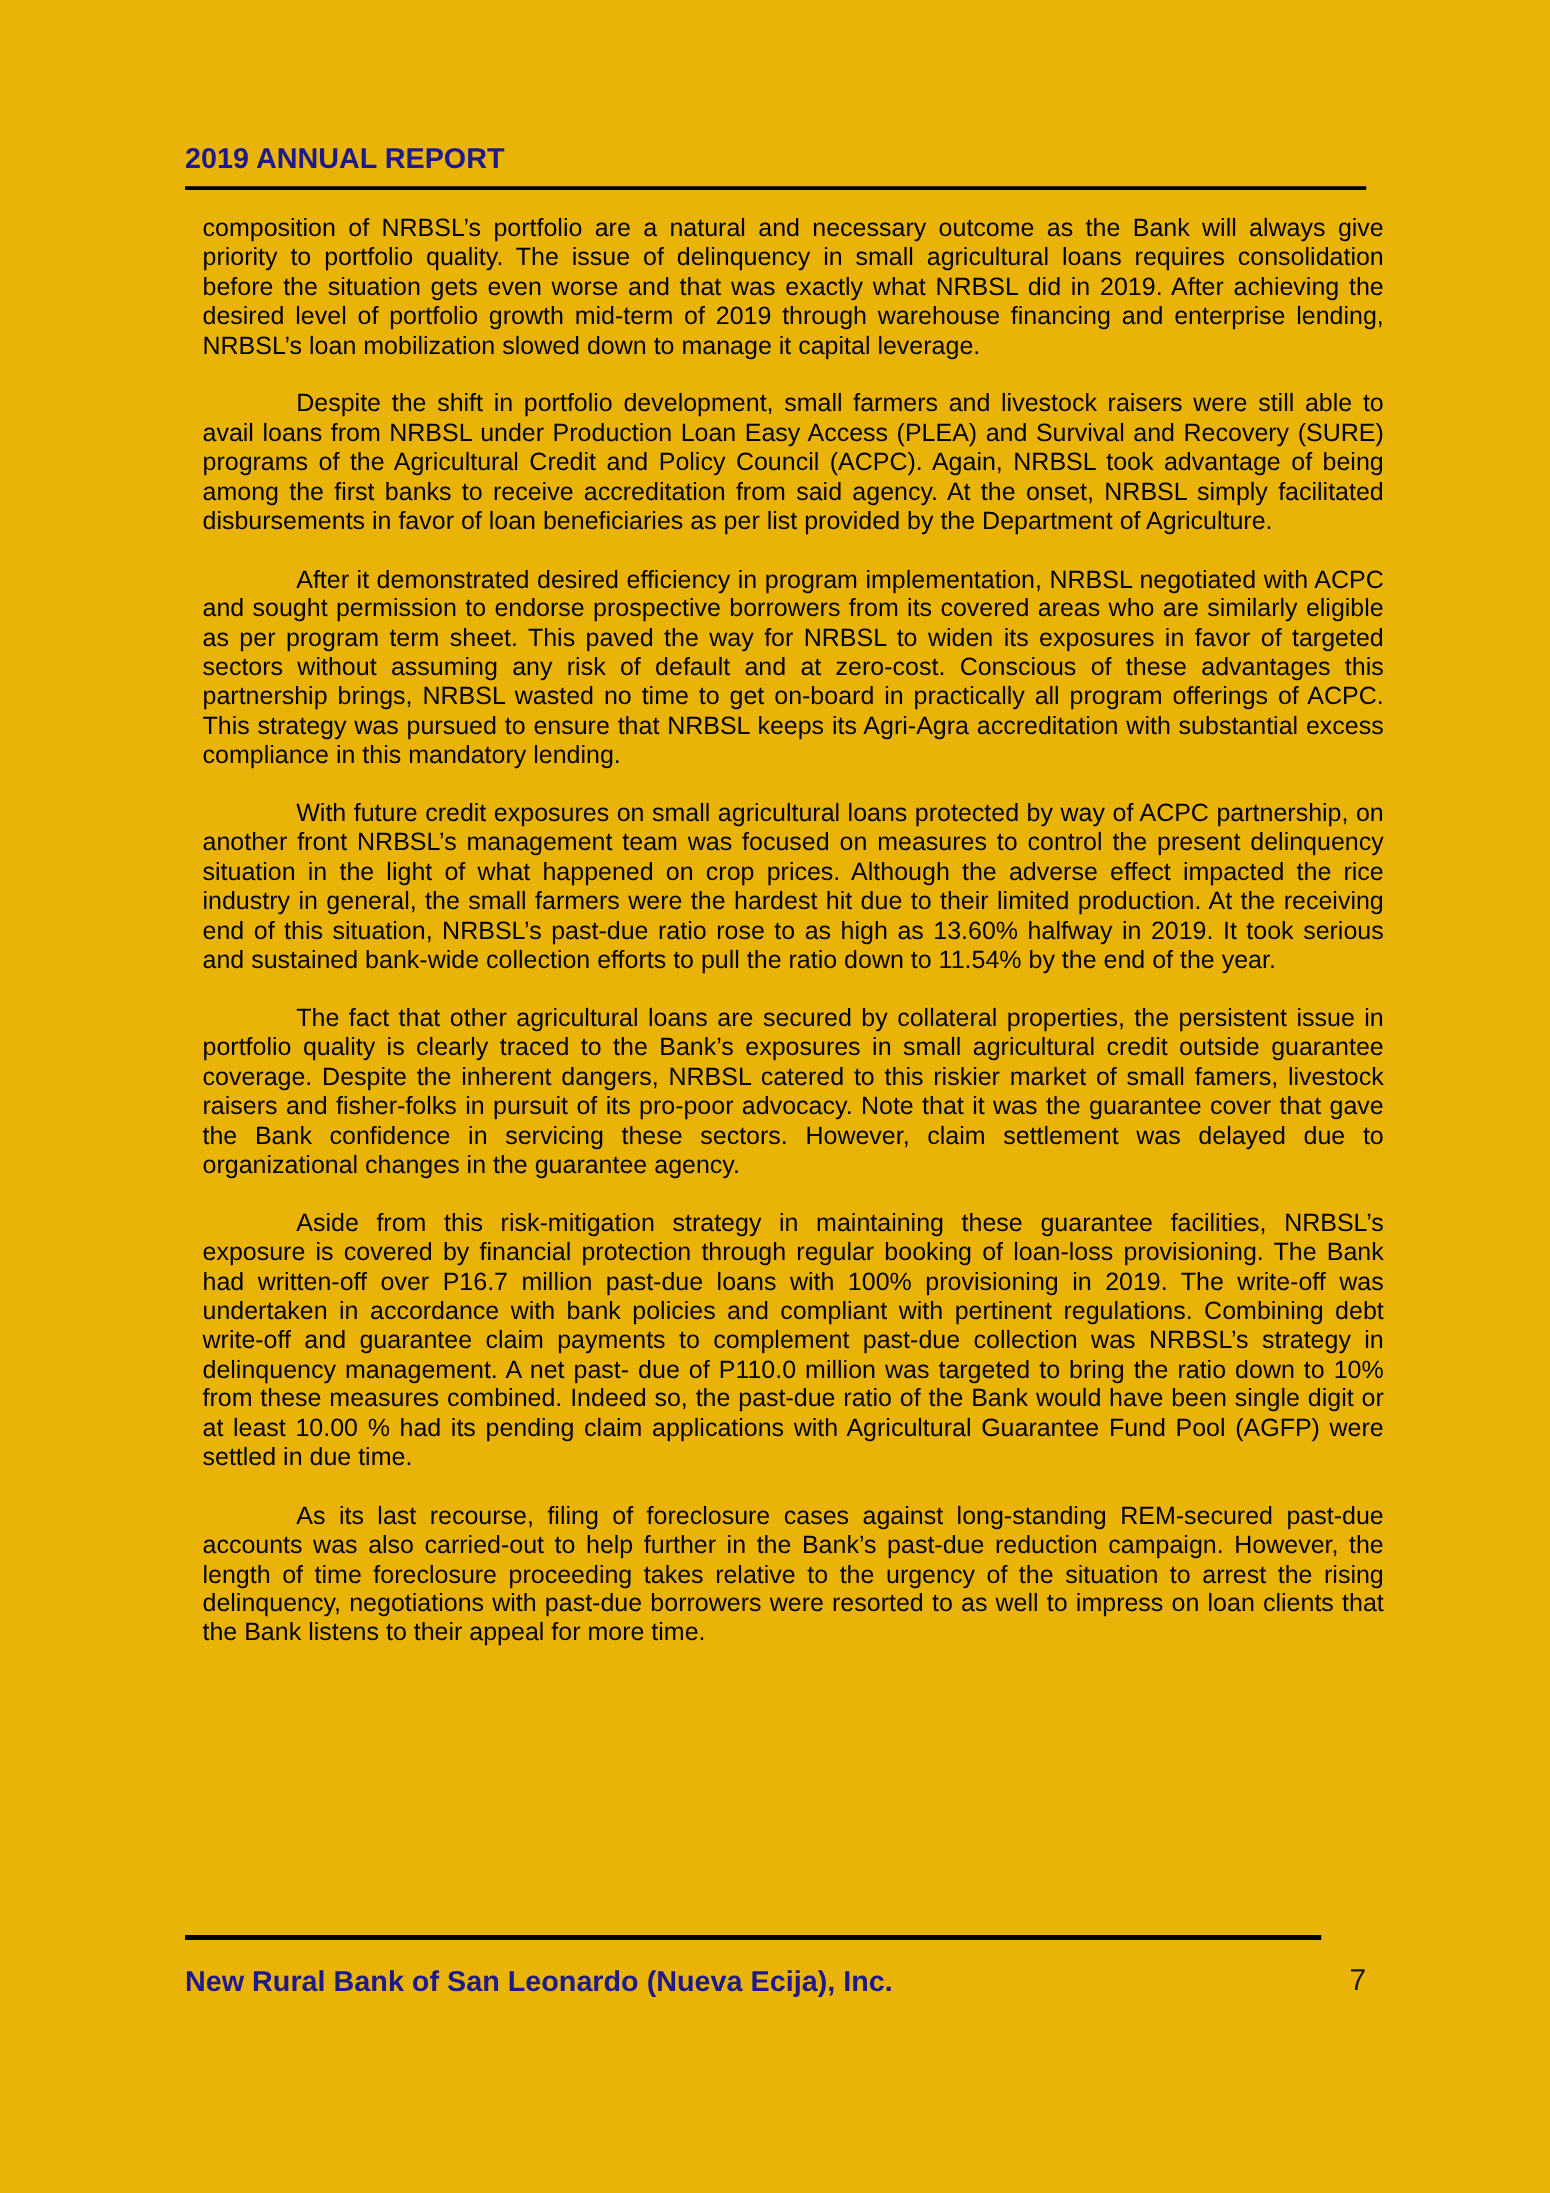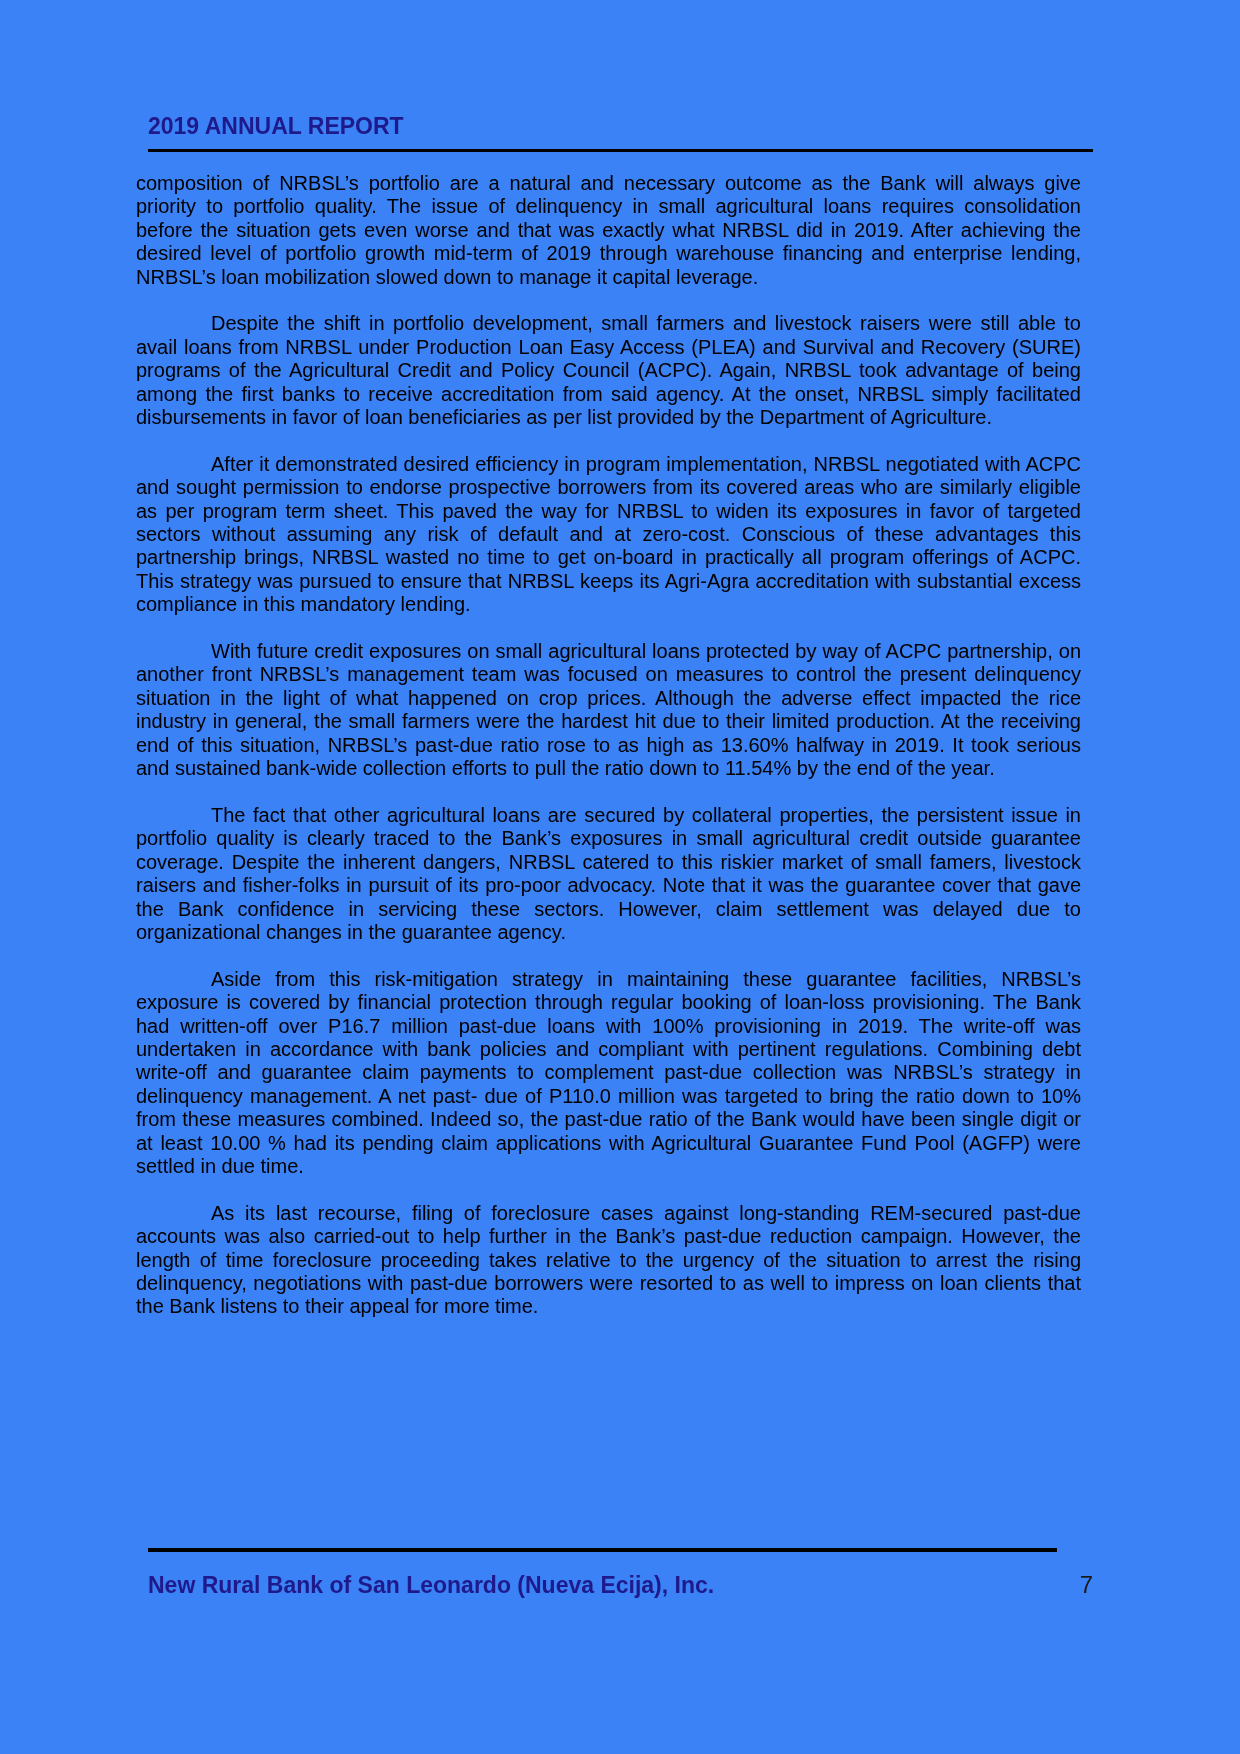--- a/index.html
+++ b/index.html
@@ -4,21 +4,21 @@
 <style>
   html, body {
     margin: 0;
     padding: 0;
     background: #ffffff;
   }
   .page {
     position: relative;
     width: 1240px;
     height: 1754px;
-    background: #3b82f6;
+    background: #eab308;
     font-family: "Liberation Sans", sans-serif;
     color: #000000;
     overflow: hidden;
   }
   .doc-header {
     position: absolute;
     left: 148px;
     top: 114px;
     width: 945px;
     font-size: 23px;
@@ -31,21 +31,21 @@
   .header-rule {
     position: absolute;
     left: 148px;
     top: 149px;
     width: 945px;
     height: 3px;
     background: #000000;
   }
   .doc-body {
     position: absolute;
-    left: 136px;
+    left: 162px;
     top: 172px;
     width: 945px;
     font-size: 20px;
     line-height: 23.4px;
     text-align: justify;
     color: #000000;
   }
   .doc-body p {
     margin: 0 0 23.4px 0;
     text-indent: 75px;

